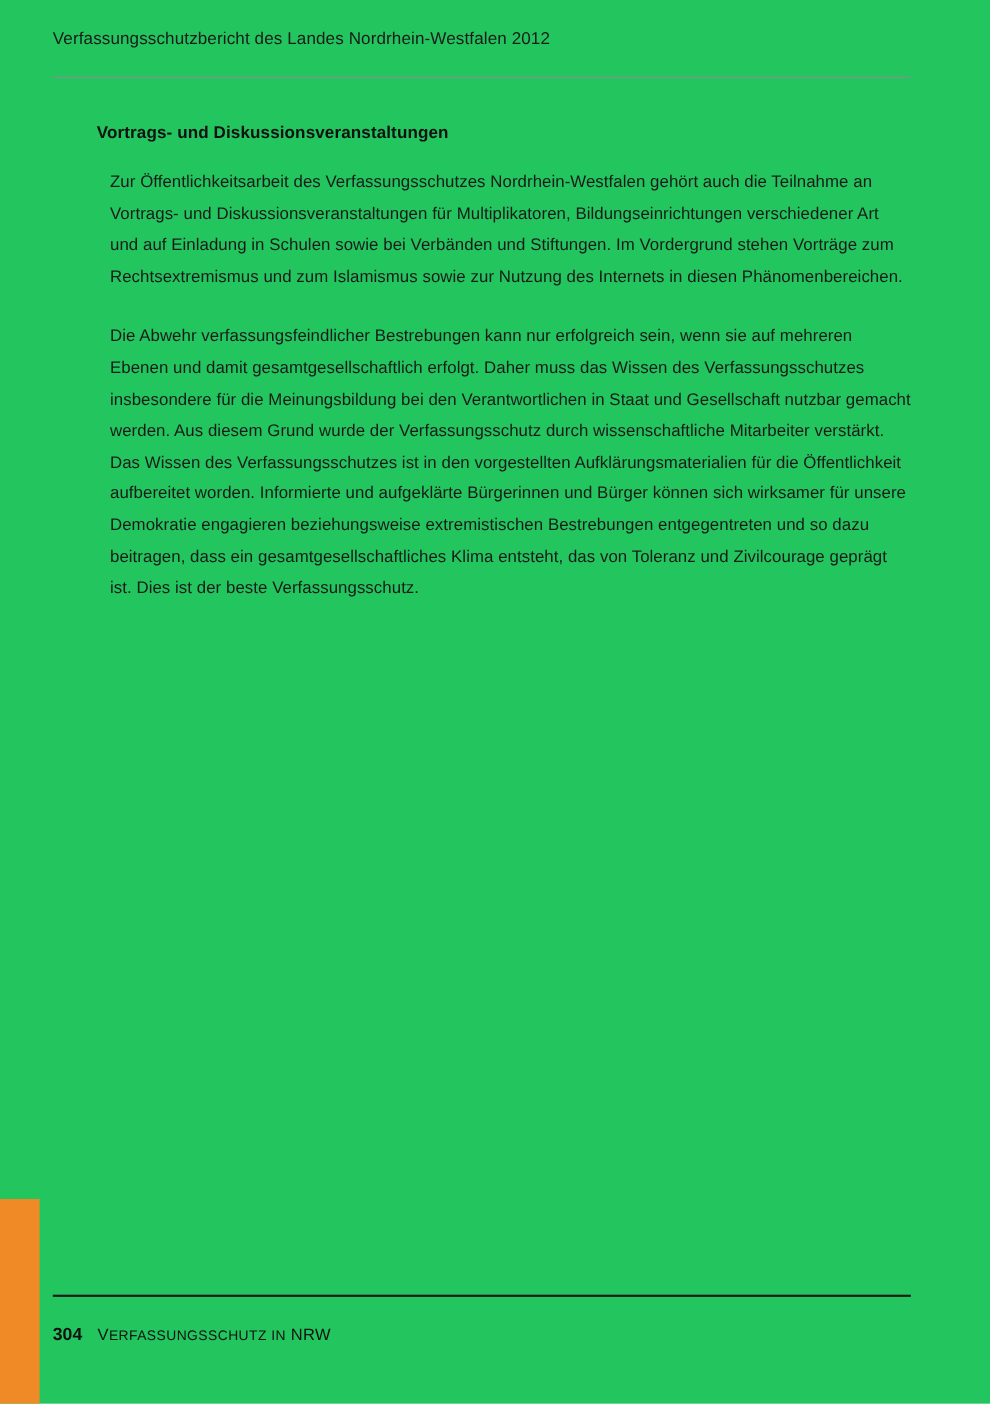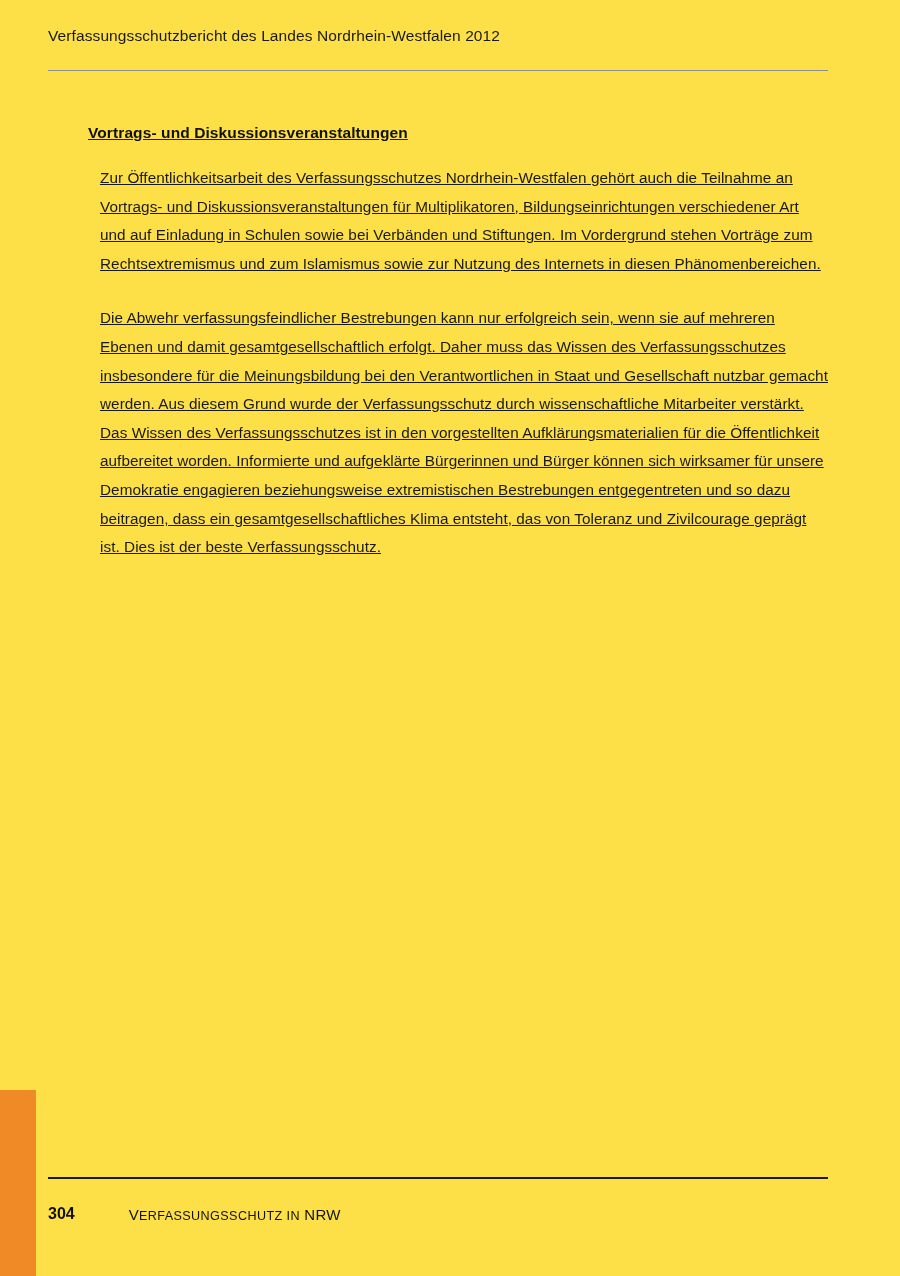--- a/index.html
+++ b/index.html
@@ -12,21 +12,21 @@
     height: 1276px;
     position: relative;
     font-family: "Liberation Sans", sans-serif;
     color: #1a1a1a;
     overflow: hidden;
   }
 
   .page {
     position: absolute;
     inset: 0;
-    background: #fde047;
+    background: #22c55e;
   }
 
   
   .edge-marker {
     position: absolute;
     left: 0;
     top: 1090px;
     width: 36px;
     height: 186px;
     background: #f08a26;
@@ -49,23 +49,22 @@
     left: 48px;
     top: 70px;
     width: 780px;
     height: 1px;
     background: #8d8d8d;
   }
 
   .content {
     position: absolute;
     left: 88px;
-    top: 124px;
+    top: 112px;
     width: 740px;
-    text-decoration: underline;
   }
 
   .section-heading {
     font-size: 15.5px;
     font-weight: bold;
     color: #111111;
     margin: 0 0 22px 0;
     letter-spacing: 0.1px;
   }
 
@@ -87,33 +86,32 @@
     height: 2px;
     background: #1a1a1a;
   }
 
   .footer {
     position: absolute;
     left: 48px;
     top: 1205px;
     width: 780px;
     display: flex;
-    align-items: flex-end;
+    align-items: flex-start;
     gap: 14px;
   }
   .page-number {
     font-size: 16px;
     font-weight: bold;
     color: #111111;
   }
   .footer-label {
     font-size: 15px;
     color: #111111;
     letter-spacing: 0.3px;
-    margin-left: 40px;
   }
   .footer-label .small-caps {
     font-size: 12.6px;
     letter-spacing: 0.4px;
   }
 </style>
 </head>
 <body>
 
 <div class="page">

